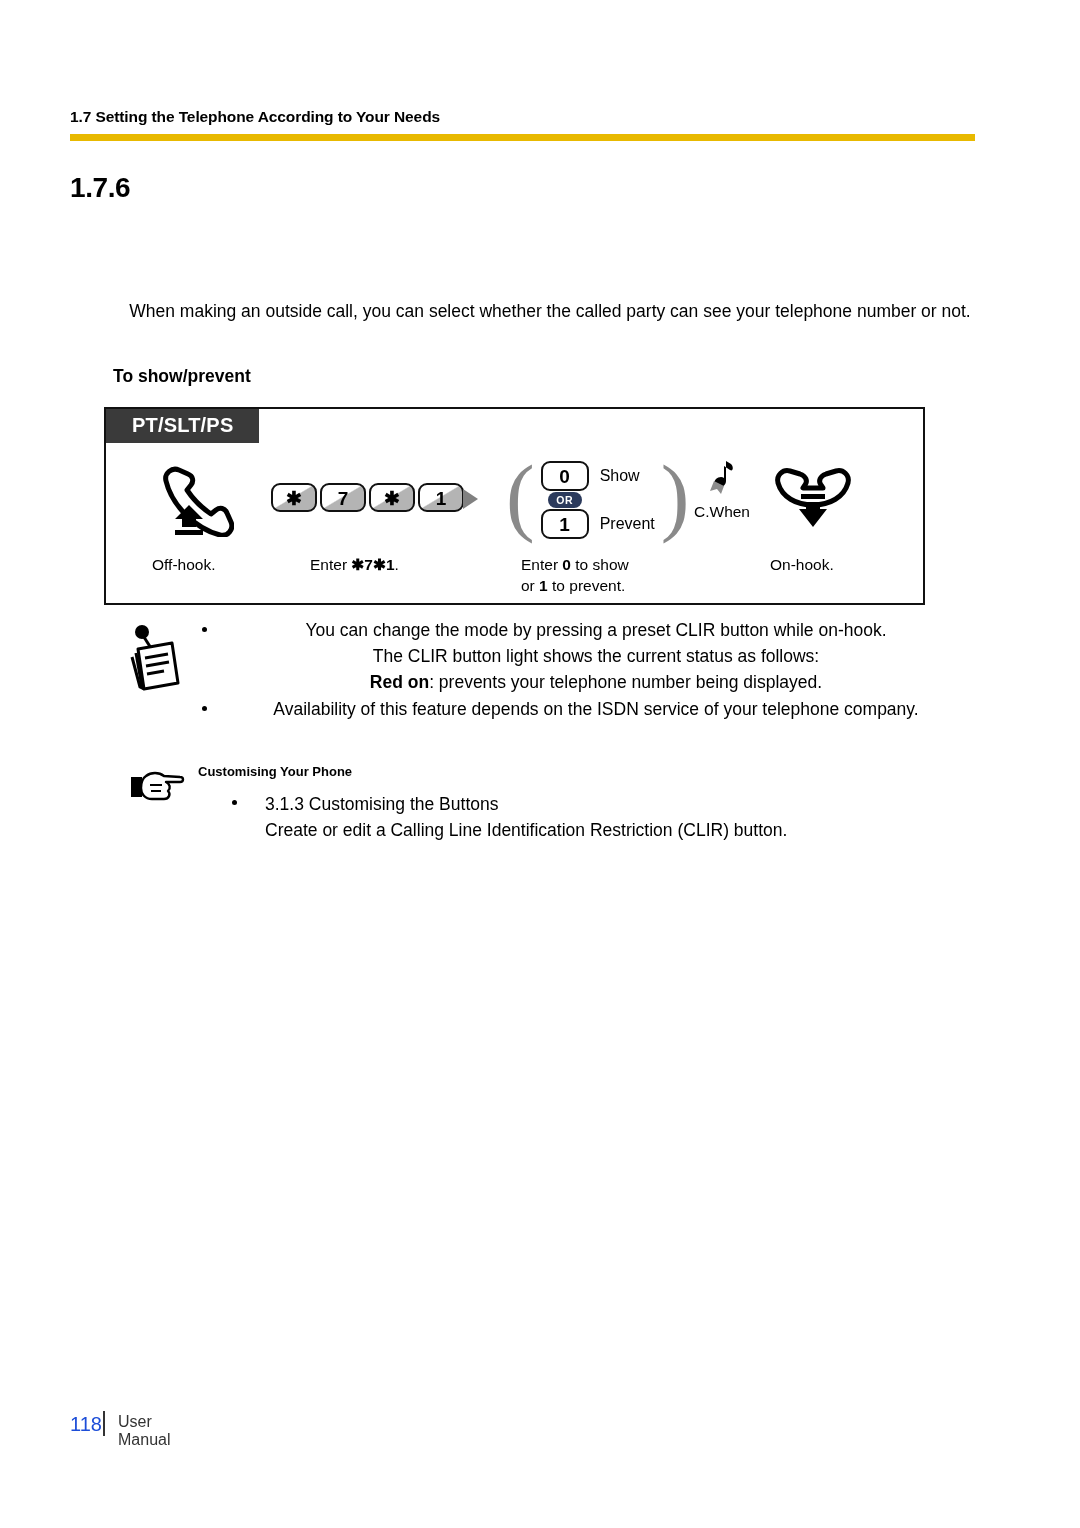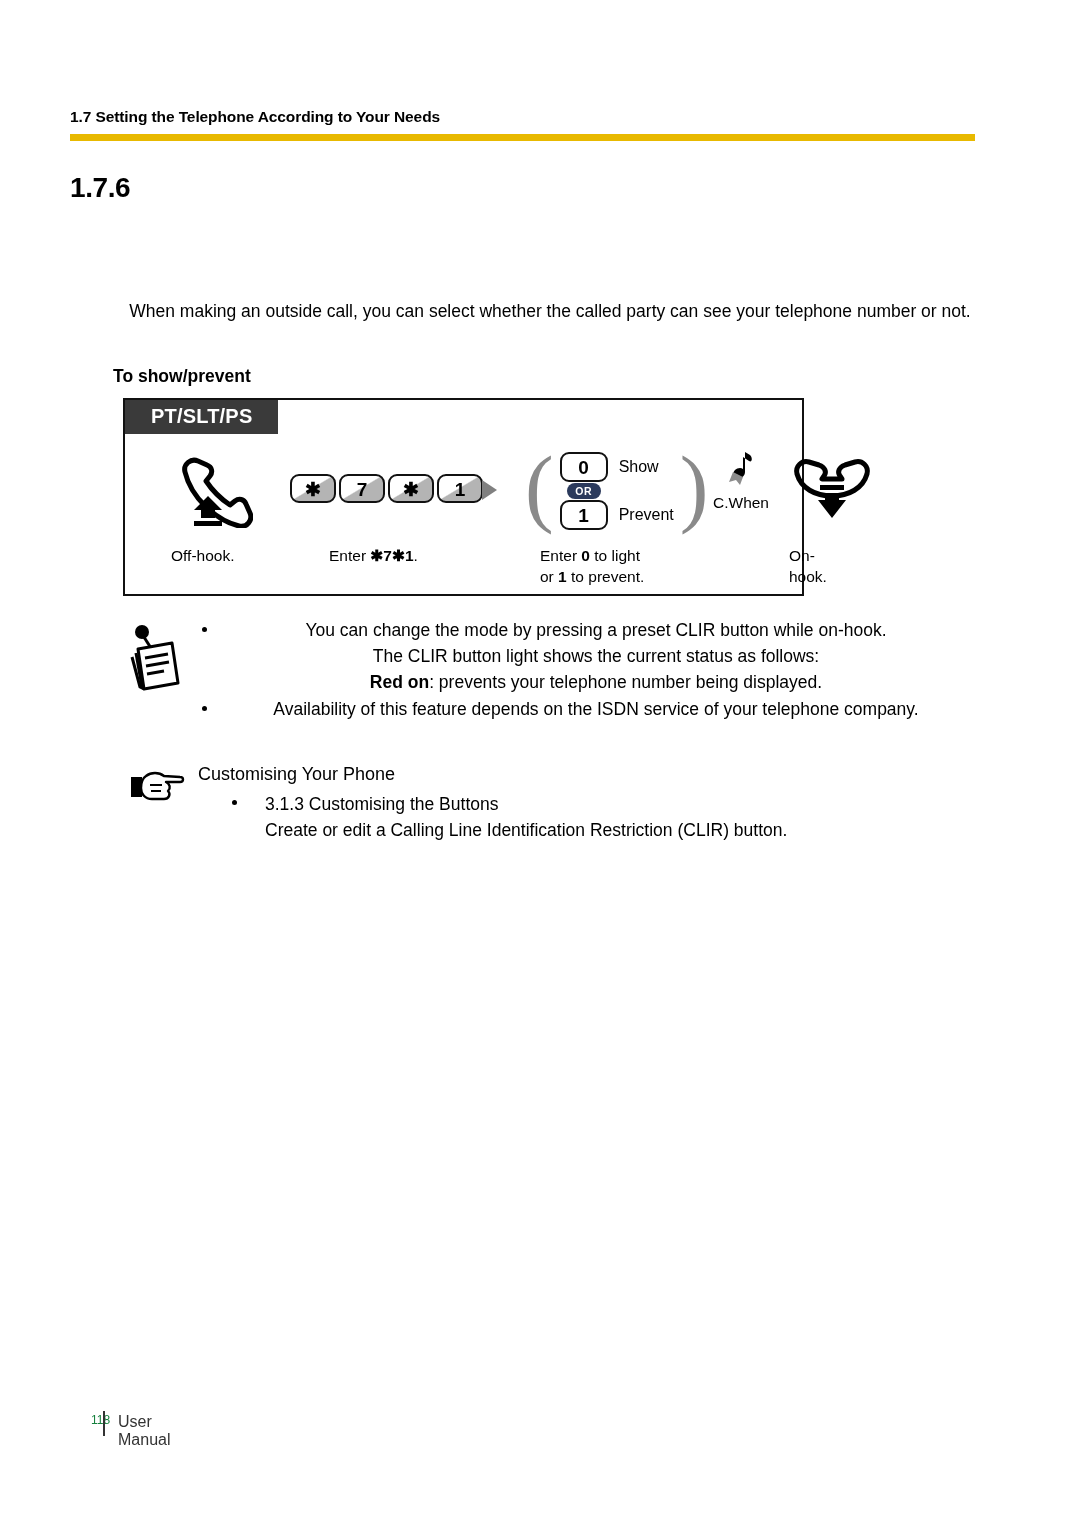--- a/index.html
+++ b/index.html
@@ -72,27 +72,26 @@
     left: 113px;
     top: 366px;
     font-size: 17.5px;
     font-weight: bold;
   }
 
   
   .diagram {
     position: absolute;
     left: 104px;
-    top: 398px;
-    width: 681px;
+    top: 407px;
+    width: 821px;
     height: 198px;
     border: 2.5px solid #111;
     box-sizing: border-box;
     background: #fff;
-    margin-left: 19px;
   }
   .diagram-shadow {
     position: absolute;
     left: 108px;
     top: 411px;
     width: 821px;
     height: 198px;
     background: #cfcfcf;
     z-index: -1;
   }
@@ -204,22 +203,22 @@
     width: 5px; height: 5px;
     background: #000;
     border-radius: 50%;
   }
 
   
   .cust-title {
     position: absolute;
     left: 198px;
     top: 764px;
-    font-size: 18px;
-    font-weight: normal;
+    font-size: 13px;
+    font-weight: bold;
   }
   .cust-body {
     position: absolute;
     left: 265px;
     top: 791px;
     width: 700px;
     font-size: 17.5px;
     line-height: 26px;
   }
   .cust-bullet {
@@ -232,21 +231,21 @@
   }
 
   
   .icon-note   { position: absolute; left: 128px; top: 623px; }
   .icon-hand   { position: absolute; left: 128px; top: 768px; }
 
   
   .footer { position: absolute; left: 70px; top: 1413px; }
   .pg-num {
     position: absolute; left: 0; top: 0;
-    font-size: 12px; color: #15803d; margin-left: 21px;
+    font-size: 20px; color: #1d4ed8;
   }
   .pg-sep {
     position: absolute; left: 33px; top: -2px;
     width: 2px; height: 25px; background: #333;
   }
   .pg-label {
     position: absolute; left: 48px; top: 0;
     font-size: 16px; color: #333;
   }
 
@@ -356,21 +355,21 @@
           </g>
         </svg>
       </div>
 
     </div>
 
     <div class="captions">
       <div class="cap" style="left:46px;">Off-hook.</div>
       <div class="cap" style="left:204px;"><span>Enter </span><b>✱7✱1</b><span>.</span></div>
       <div class="cap" style="left:415px;">
-        <div><span>Enter </span><b>0</b><span> to light</span></div>
+        <div><span>Enter </span><b>0</b><span> to show</span></div>
         <div><span>or </span><b>1</b><span> to prevent.</span></div>
       </div>
       <div class="cap" style="left:664px;">On-hook.</div>
     </div>
 
   </div>
 
   <div class="icon-note">
     <svg width="62" height="70" viewBox="0 0 62 70">
       <circle cx="14" cy="9" r="7" fill="#000"></circle>

